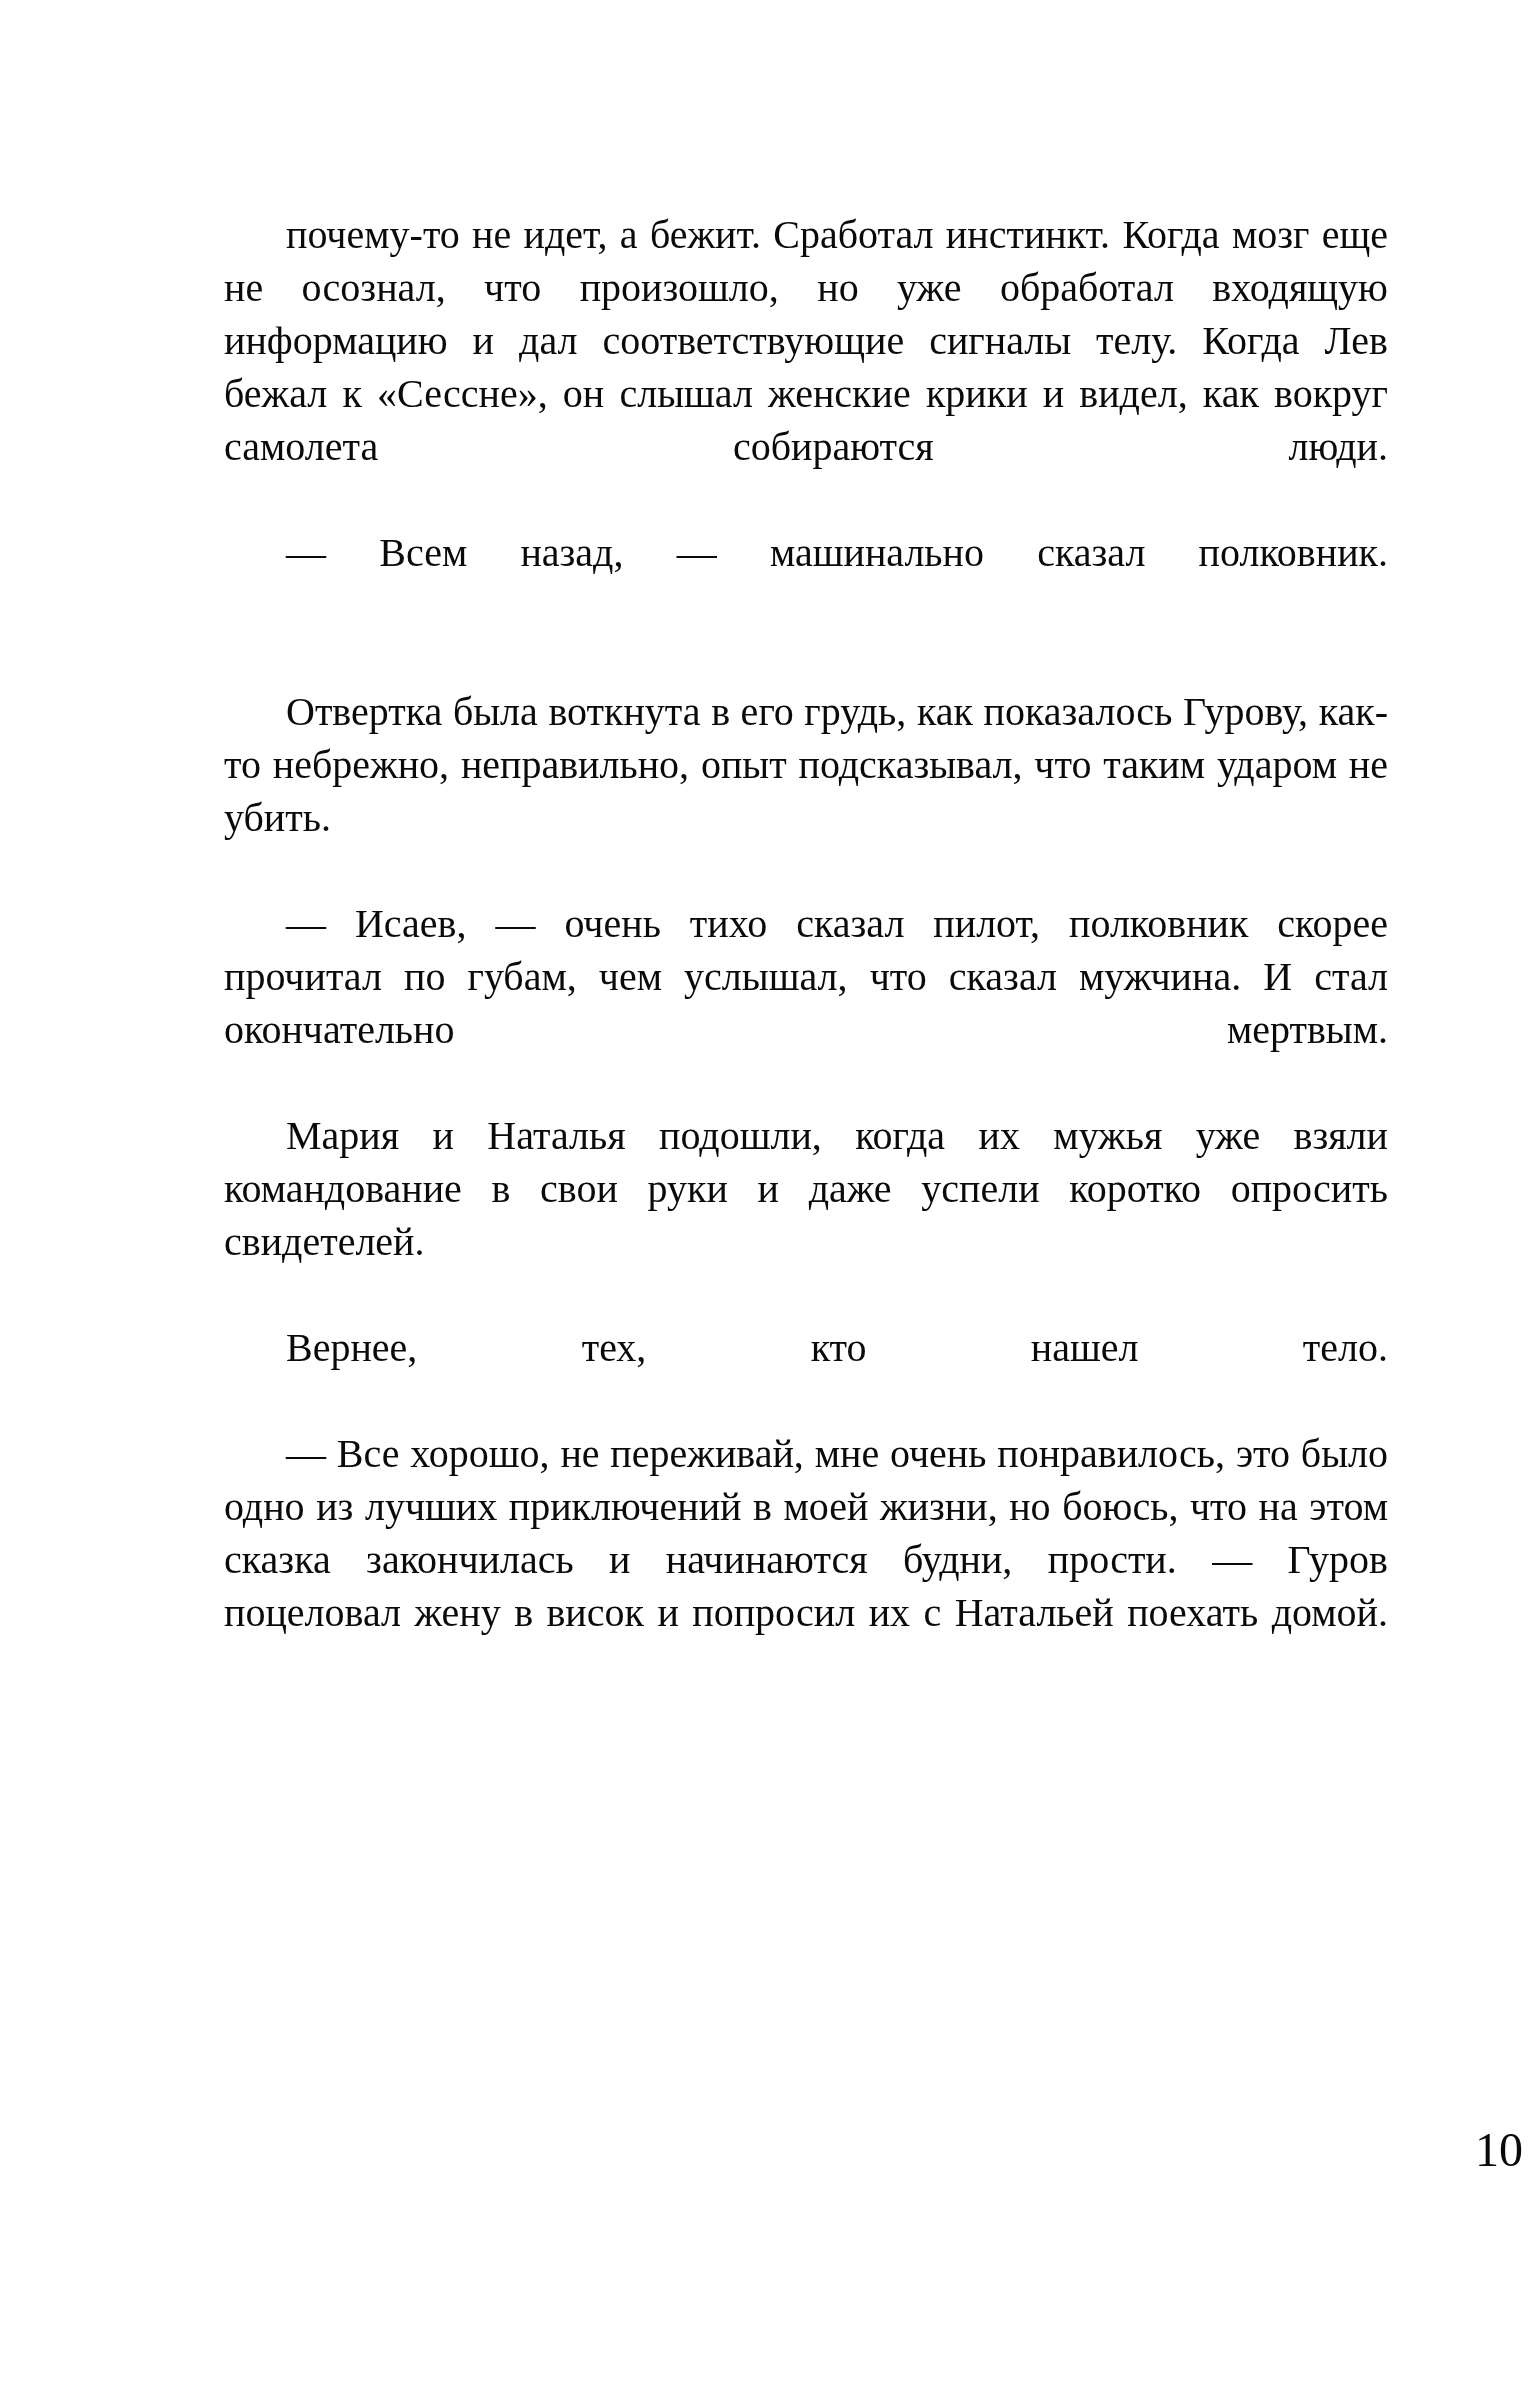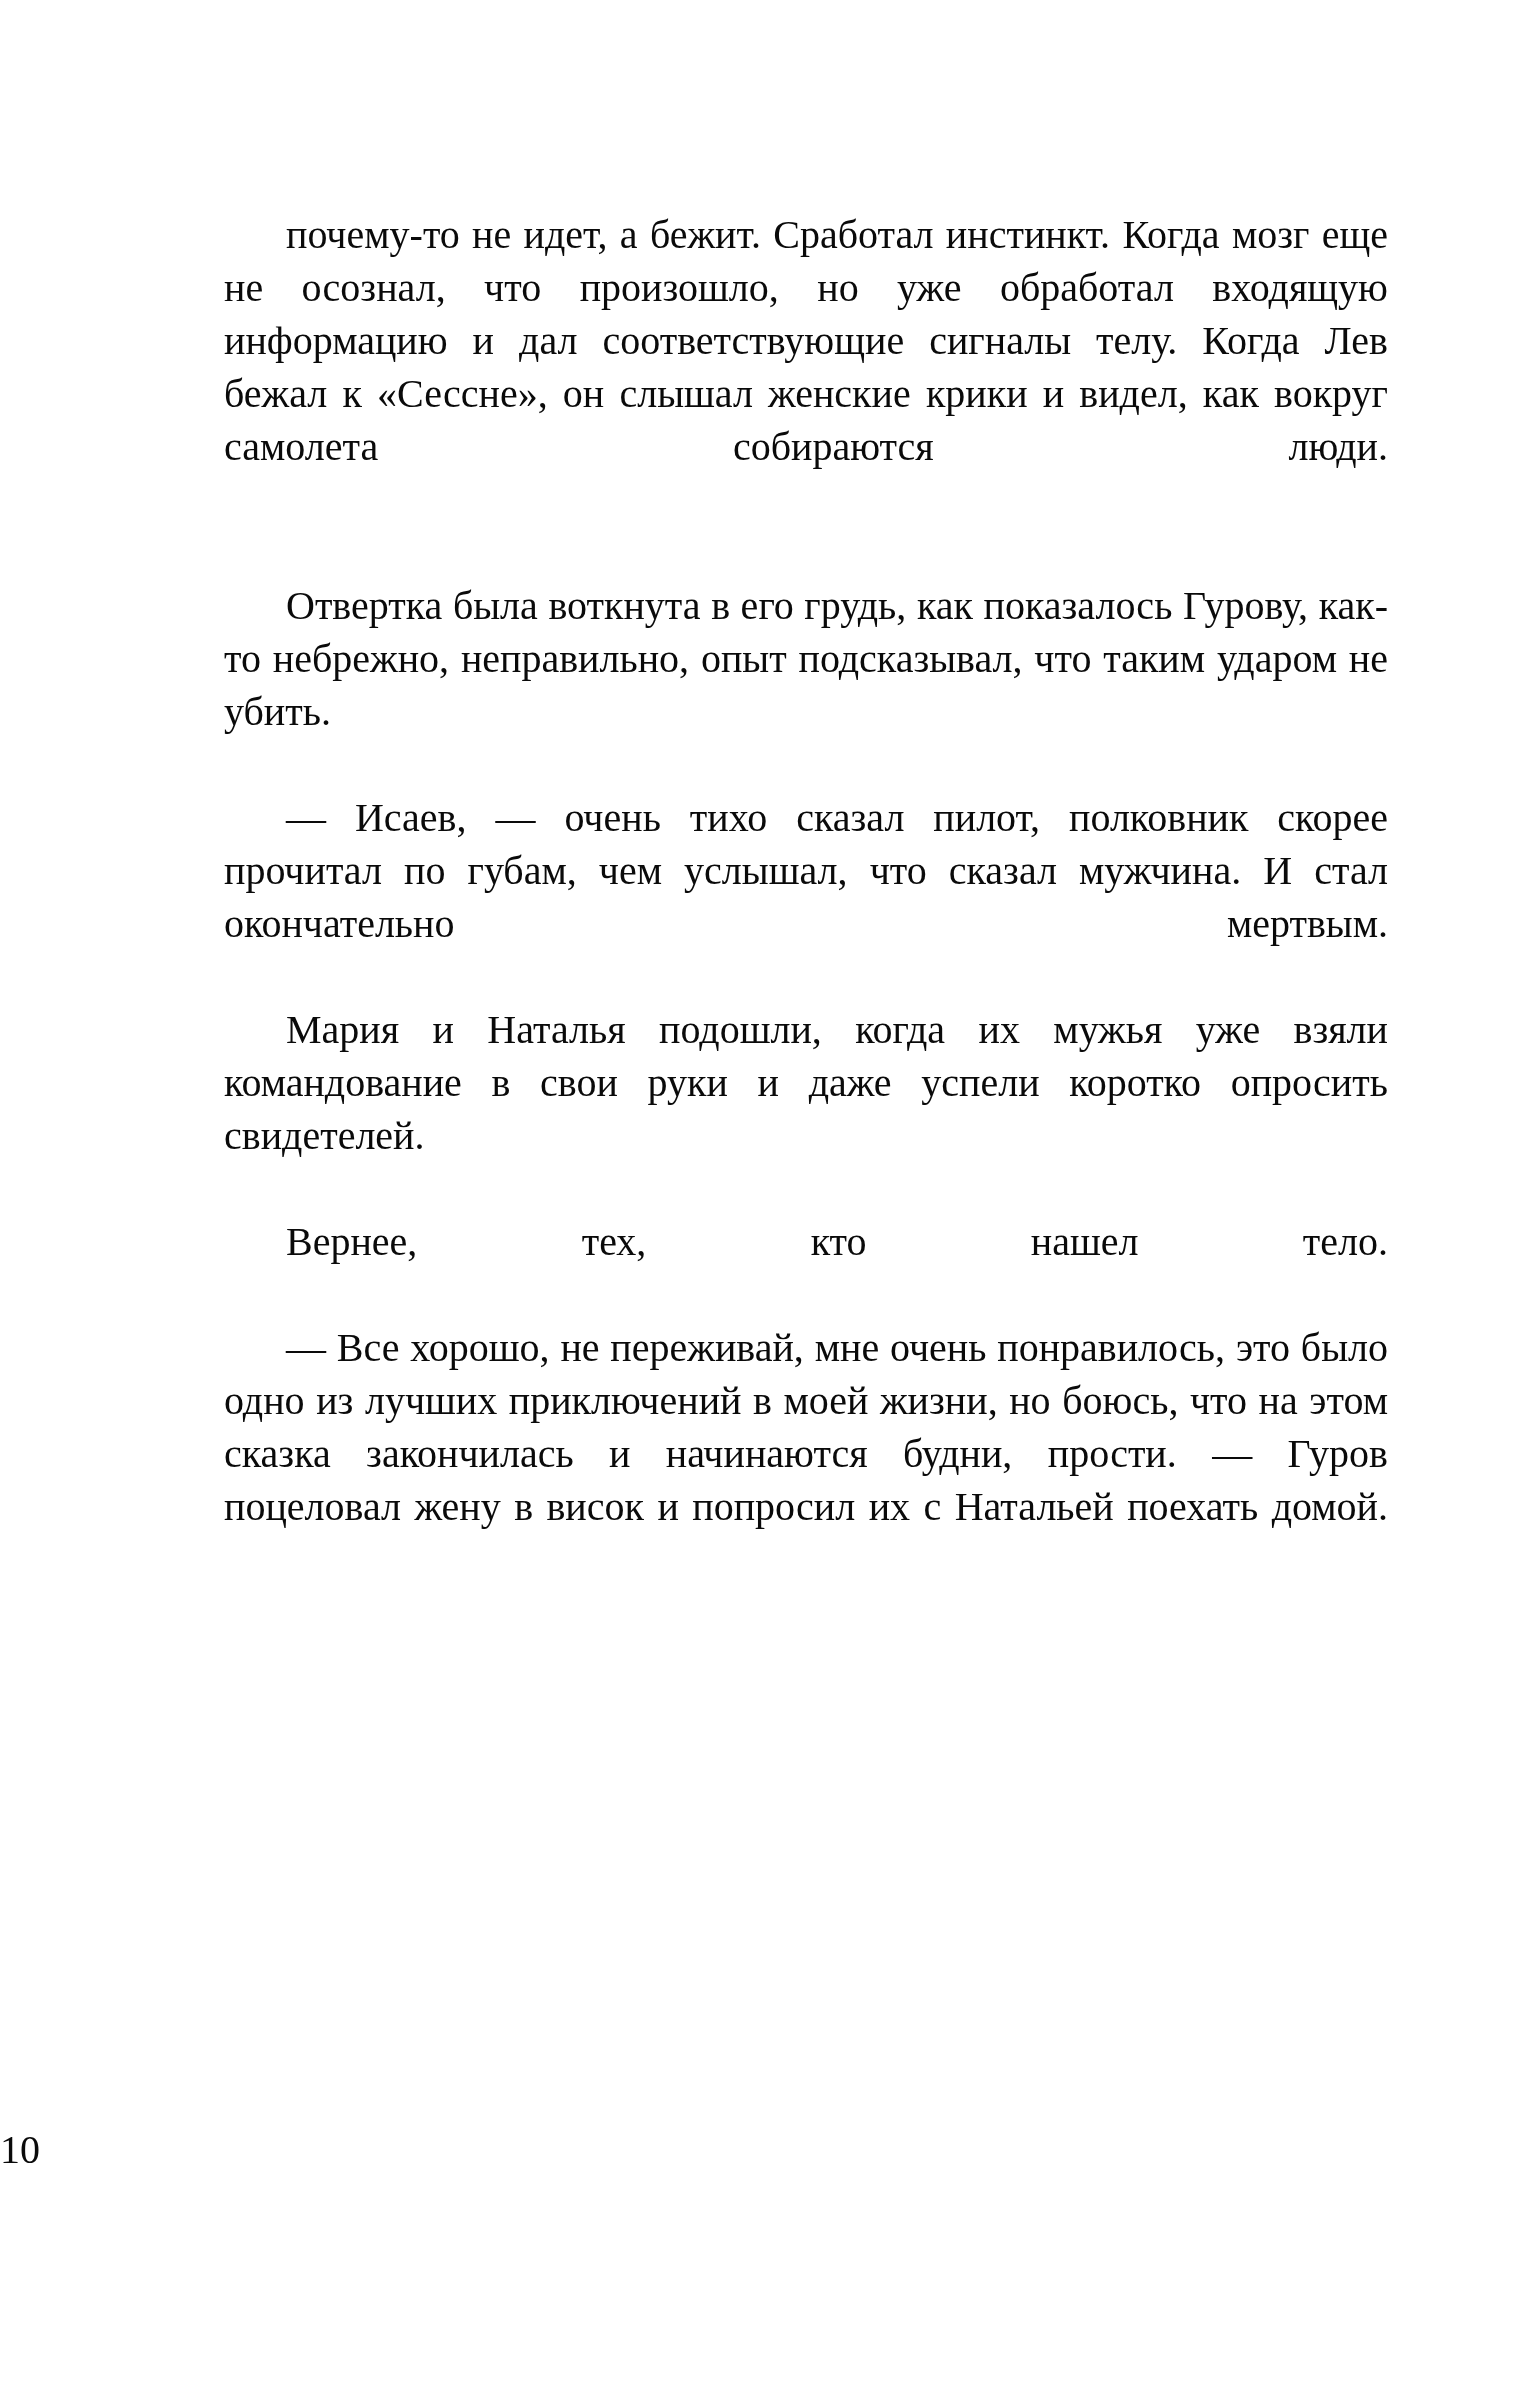--- a/index.html
+++ b/index.html
@@ -50,35 +50,36 @@
   
   p.gap-before {
     margin-top: 53px;
   }
 
   .page-number {
     position: absolute;
     left: 0;
     right: 16px;
     top: 2123px;
-    text-align: left;
+    text-align: right;
     font-family: "Liberation Serif", "DejaVu Serif", serif;
-    font-size: 40px;
+    font-size: 48px;
     line-height: 53px;
     color: #0a0a0a;
   }
 </style>
 </head>
 <body>
 
 <div class="page">
 
   <div class="text-block">
 
     <p class="para">почему-то не идет, а бежит. Сработал инстинкт. Когда мозг еще не осознал, что произошло, но уже обработал входящую информацию и дал соответствующие сигналы телу. Когда Лев бежал к «Сессне», он слышал женские крики и видел, как вокруг самолета собираются люди.</p>
+    <p class="para">— Всем назад, — машинально сказал полковник.</p>
     <p class="para gap-before">Отвертка была воткнута в его грудь, как показалось Гурову, как-то небрежно, неправильно, опыт подсказывал, что таким ударом не убить.</p>
     <p class="para">— Исаев, — очень тихо сказал пилот, полковник скорее прочитал по губам, чем услышал, что сказал мужчина. И стал окончательно мертвым.</p>
     <p class="para">Мария и Наталья подошли, когда их мужья уже взяли командование в свои руки и даже успели коротко опросить свидетелей.</p>
     <p class="para">Вернее, тех, кто нашел тело.</p>
     <p class="para">— Все хорошо, не переживай, мне очень понравилось, это было одно из лучших приключений в моей жизни, но боюсь, что на этом сказка закончилась и начинаются будни, прости. — Гуров поцеловал жену в висок и попросил их с Натальей поехать домой.</p>
 
   </div>
 
   <div class="page-number">10</div>
 

